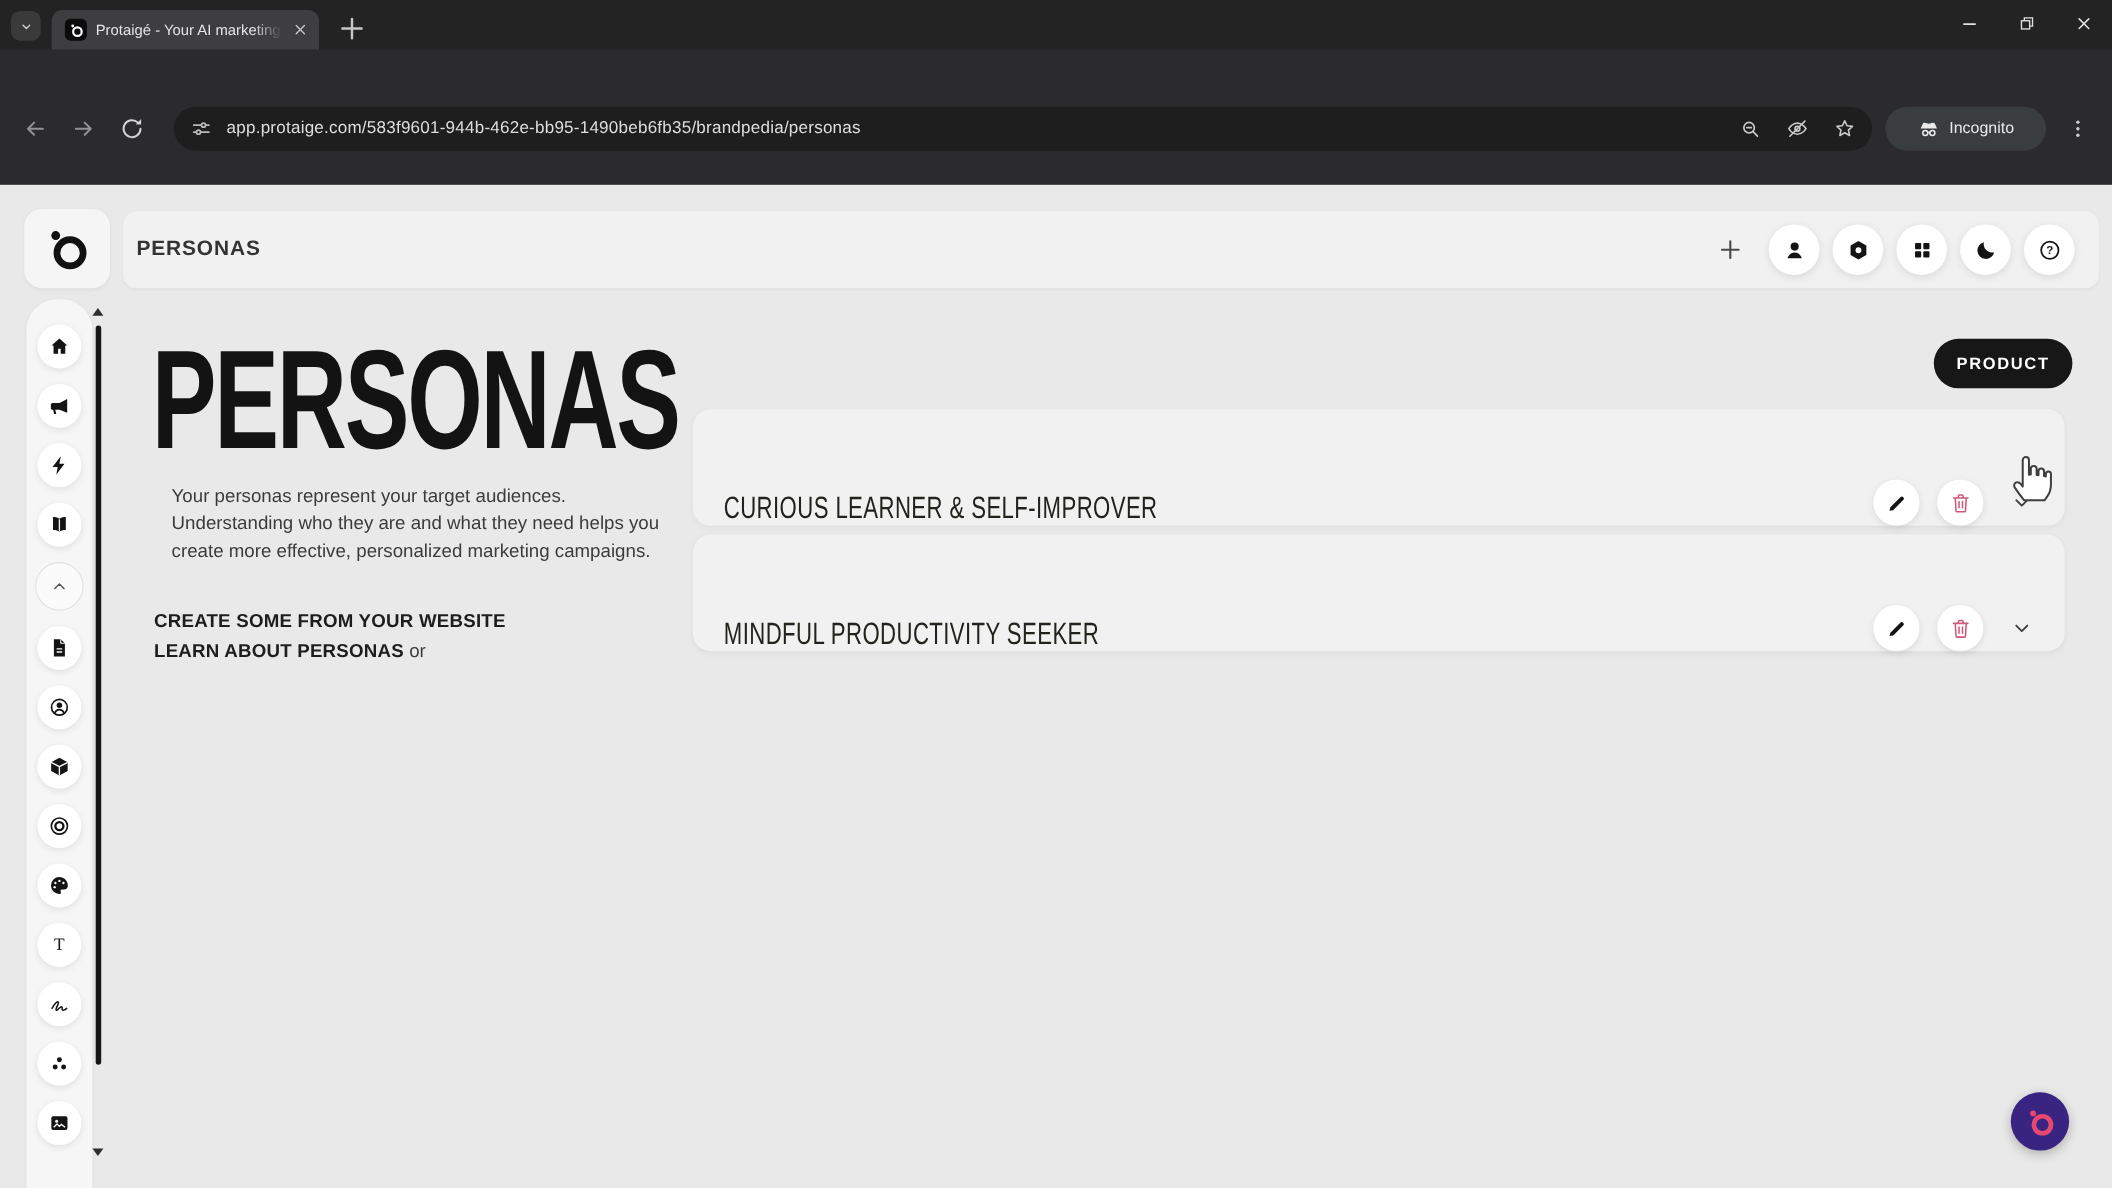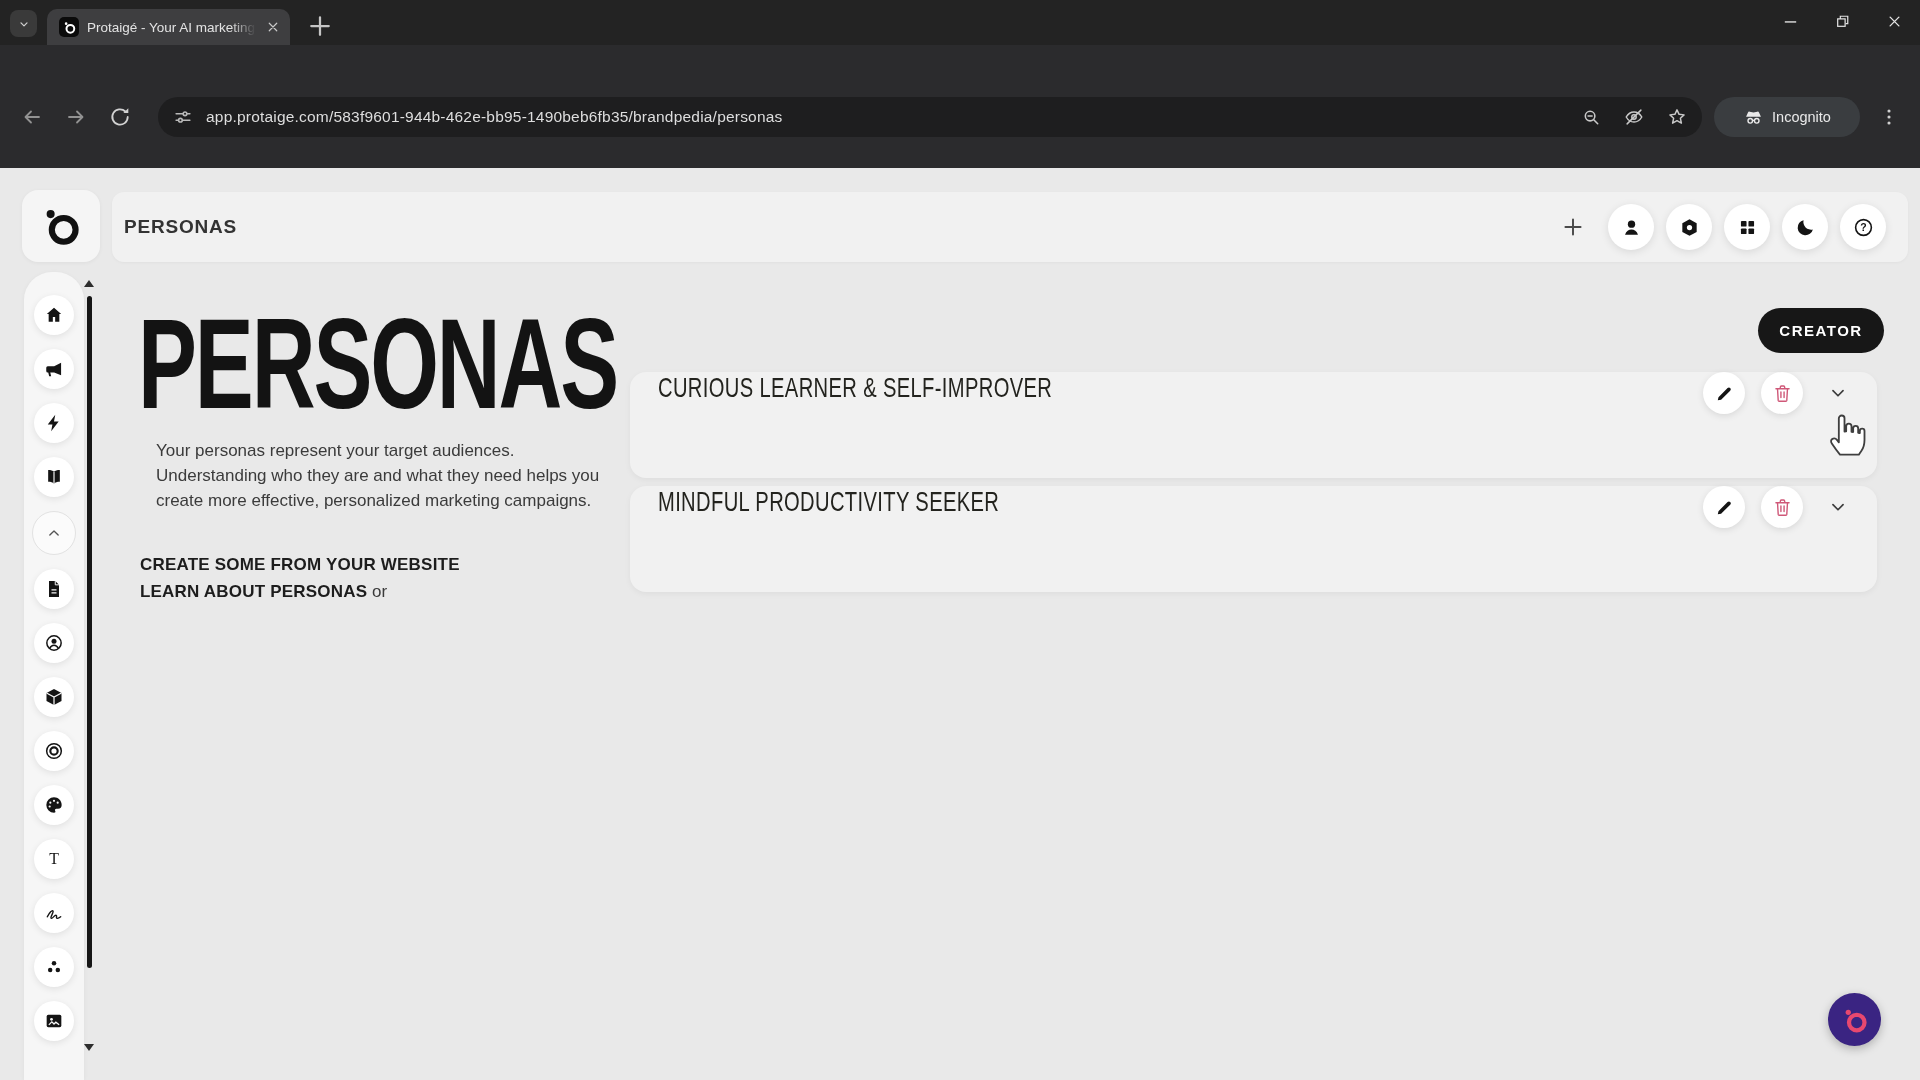--- a/index.html
+++ b/index.html
@@ -64,21 +64,21 @@
   .rail-arrow.down { top:1044px; border-top:7px solid #2e2e2e; }
 
   
   .page-title { position:absolute; left:138px; top:300px; font-size:128px; font-weight:800; line-height:1; letter-spacing:-3px; color:#131313; transform:scaleX(.69); transform-origin:left top; white-space:nowrap; }
   .page-desc { position:absolute; left:156px; top:438px; width:520px; font-size:17px; line-height:25px; color:#3b3b3b; white-space:pre-line; }
   .help { position:absolute; left:140px; top:552px; font-size:17px; line-height:26.5px; color:#3b3b3b; }
   .help a { color:#1d1d1d; font-weight:700; text-decoration:none; letter-spacing:.2px; }
   .upload { position:absolute; left:1758px; top:308px; width:126px; height:45px; border-radius:23px; background:var(--upload-bg,#171717); color:#fff; font-size:15px; font-weight:700; letter-spacing:1.5px; display:flex; align-items:center; justify-content:center; }
 
   .rows { position:absolute; left:630px; top:372px; width:1247px; display:flex; flex-direction:column; gap:8px; }
-  .row { height:106px; background:#f1f1f1; border-radius:16px; display:flex; align-items:flex-start; padding:0 24px 0 28px; box-shadow:0 2px 6px rgba(0,0,0,.05); }
+  .row { height:106px; background:#f1f1f1; border-radius:16px; display:flex; align-items:flex-end; padding:0 24px 0 28px; box-shadow:0 2px 6px rgba(0,0,0,.05); }
   .row-title { flex:1; font-size:28px; font-weight:500; letter-spacing:.5px; color:#23231e; transform:scaleX(.72); transform-origin:left center; white-space:nowrap; }
   .row-actions { display:flex; align-items:center; gap:16px; }
   .circle-btn { width:42px; height:42px; border-radius:50%; background:#fff; box-shadow:0 2px 7px rgba(0,0,0,.10); display:flex; align-items:center; justify-content:center; }
   .circle-btn .aic { width:19px; height:19px; color:#141414; display:block; }
   .circle-btn.trash .aic { color:var(--accent-pink,#cf5878); width:21px; height:21px; }
   .aic svg { width:100%; height:100%; }
   .chev-btn { width:30px; height:30px; color:#3c3c3c; margin-left:4px; }
   .chev-btn svg { width:22px; height:22px; margin:4px; }
 
   .cursor { position:absolute; left:1826px; top:408px; width:40px; height:50px; pointer-events:none; z-index:50; }
@@ -337,21 +337,21 @@
 
   <h1 class="page-title">PERSONAS</h1>
   <p class="page-desc">Your personas represent your target audiences.
 Understanding who they are and what they need helps you
 create more effective, personalized marketing campaigns.</p>
   <div class="help">
     <div><a href="#">CREATE SOME FROM YOUR WEBSITE</a></div>
     <div><a href="#">LEARN ABOUT PERSONAS</a> <span>or</span></div>
   </div>
 
-  <button class="upload">CREATOR</button>
+  <button class="upload">PRODUCT</button>
 
   <div class="rows" id="rows">
     <div class="row">
       <span class="row-title">CURIOUS LEARNER &amp; SELF-IMPROVER</span>
       <span class="row-actions">
         <button class="circle-btn">
             <span class="aic"><svg viewBox="0 0 24 24" width="100%" height="100%">
                 <path d="m3.5 20.5.9-3.9L15.9 5.1a2.3 2.3 0 0 1 3.3 3.3L7.7 19.9Z" fill="currentColor"></path>
               </svg></span>
           </button>

